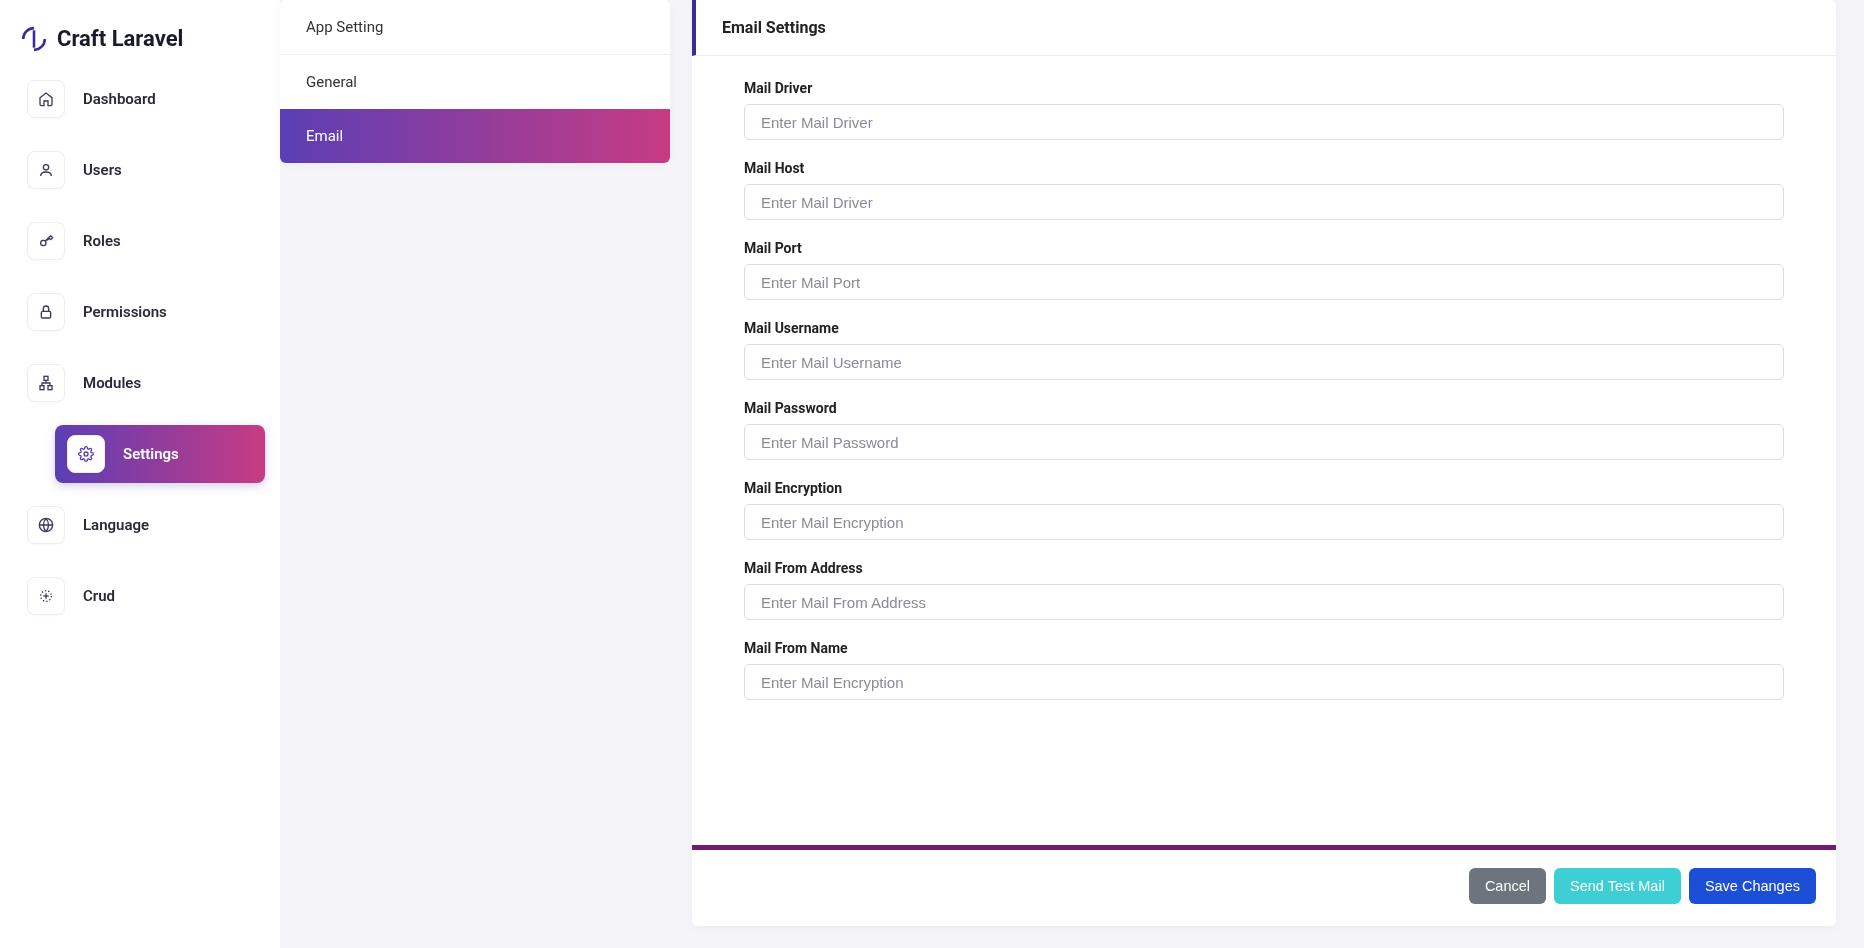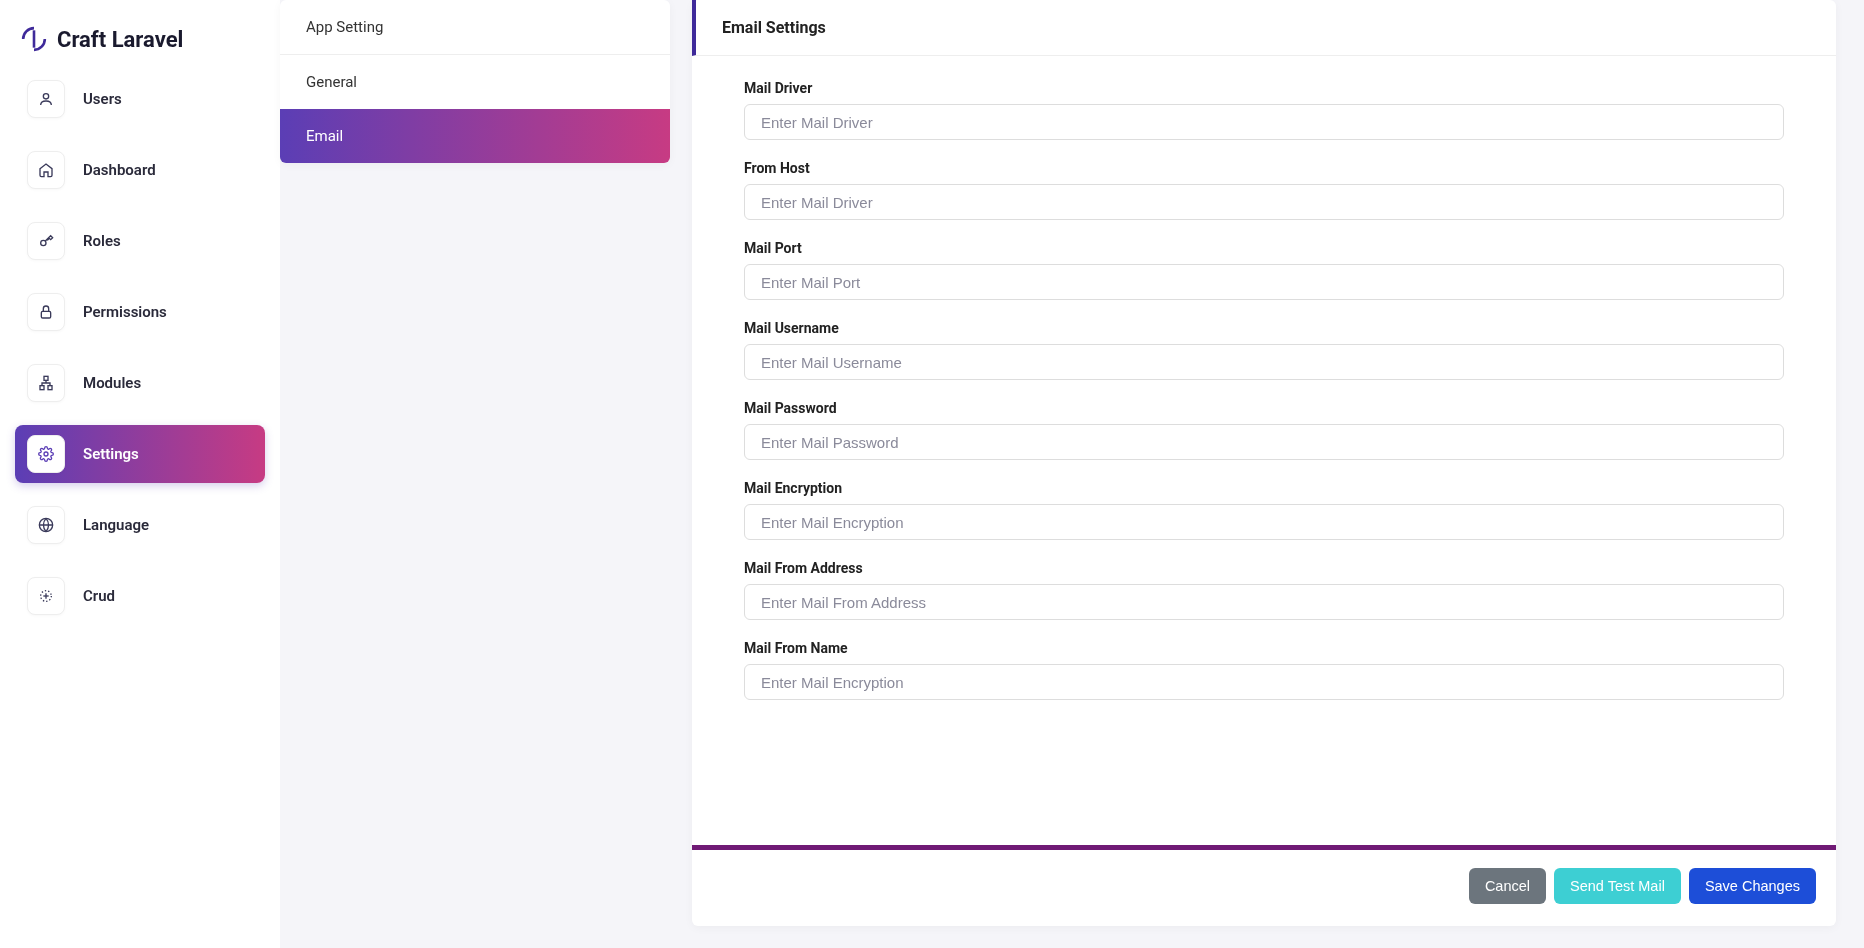--- a/index.html
+++ b/index.html
@@ -21,21 +21,20 @@
 
     
     .sidebar {
       width: 280px;
       background: #fff;
       padding: 18px 15px 18px 15px;
       flex-shrink: 0;
     }
     .logo {
       display: flex;
-      align-items: center;
       padding: 8px 6px 18px 6px;
       font-size: 22px;
       font-weight: 700;
       color: #1a1a2e;
     }
     .logo svg { margin-right: 10px; }
     .nav-item {
       display: flex;
       align-items: center;
       padding: 10px 12px;
@@ -56,20 +55,21 @@
       align-items: center;
       justify-content: center;
       margin-right: 18px;
       box-shadow: 0 1px 3px rgba(0,0,0,0.03);
       color: #3a3a5a;
     }
     .nav-item.active {
       background: linear-gradient(90deg, #5b3eb5 0%, #c73b83 100%);
       color: #fff;
       box-shadow: 0 3px 8px rgba(91,62,181,0.25);
+      margin-left: 40px;
     }
     .nav-item.active .icon-box {
       background: #fff;
       color: #5b3eb5;
     }
 
     
     .content {
       flex: 1;
       display: flex;
@@ -177,34 +177,34 @@
         <path d="M12 2 A10 10 0 0 0 2 12"></path>
         <path d="M12 22 A10 10 0 0 0 22 12"></path>
         <line x1="12" y1="4" x2="12" y2="20"></line>
       </svg>
       <span>Craft Laravel</span>
     </div>
 
     <div class="nav-item">
       <span class="icon-box">
         <svg width="16" height="16" viewBox="0 0 24 24" fill="none" stroke="currentColor" stroke-width="2">
+            <path d="M3 10l9-7 9 7v10a2 2 0 0 1-2 2h-4v-7h-6v7H5a2 2 0 0 1-2-2z"></path>
+          </svg>
+      </span>
+      <span>Dashboard</span>
+    </div>
+
+    <div class="nav-item">
+      <span class="icon-box">
+        <svg width="16" height="16" viewBox="0 0 24 24" fill="none" stroke="currentColor" stroke-width="2">
             <circle cx="12" cy="8" r="4"></circle>
             <path d="M4 21c0-4 4-6 8-6s8 2 8 6"></path>
           </svg>
       </span>
       <span>Users</span>
-    </div>
-
-    <div class="nav-item">
-      <span class="icon-box">
-        <svg width="16" height="16" viewBox="0 0 24 24" fill="none" stroke="currentColor" stroke-width="2">
-            <path d="M3 10l9-7 9 7v10a2 2 0 0 1-2 2h-4v-7h-6v7H5a2 2 0 0 1-2-2z"></path>
-          </svg>
-      </span>
-      <span>Dashboard</span>
     </div>
 
     <div class="nav-item">
       <span class="icon-box">
         <svg width="16" height="16" viewBox="0 0 24 24" fill="none" stroke="currentColor" stroke-width="2">
             <circle cx="8" cy="15" r="4"></circle>
             <path d="M11 12l8-8 3 3-3 3-2-2-3 3"></path>
           </svg>
       </span>
       <span>Roles</span>
@@ -276,21 +276,21 @@
       <div class="card-header">Email Settings</div>
 
       <div class="card-body">
 
         <div class="form-group">
           <label class="form-label">Mail Driver</label>
           <input class="form-control" placeholder="Enter Mail Driver" style="">
         </div>
 
         <div class="form-group">
-          <label class="form-label">From Host</label>
+          <label class="form-label">Mail Host</label>
           <input class="form-control" placeholder="Enter Mail Driver" style="">
         </div>
 
         <div class="form-group">
           <label class="form-label">Mail Port</label>
           <input class="form-control" placeholder="Enter Mail Port" style="">
         </div>
 
         <div class="form-group">
           <label class="form-label">Mail Username</label>

